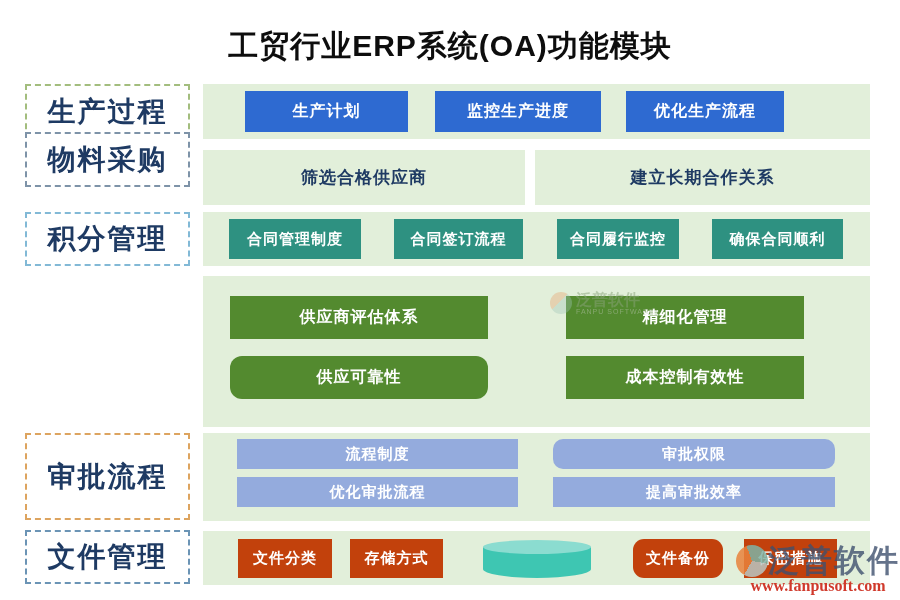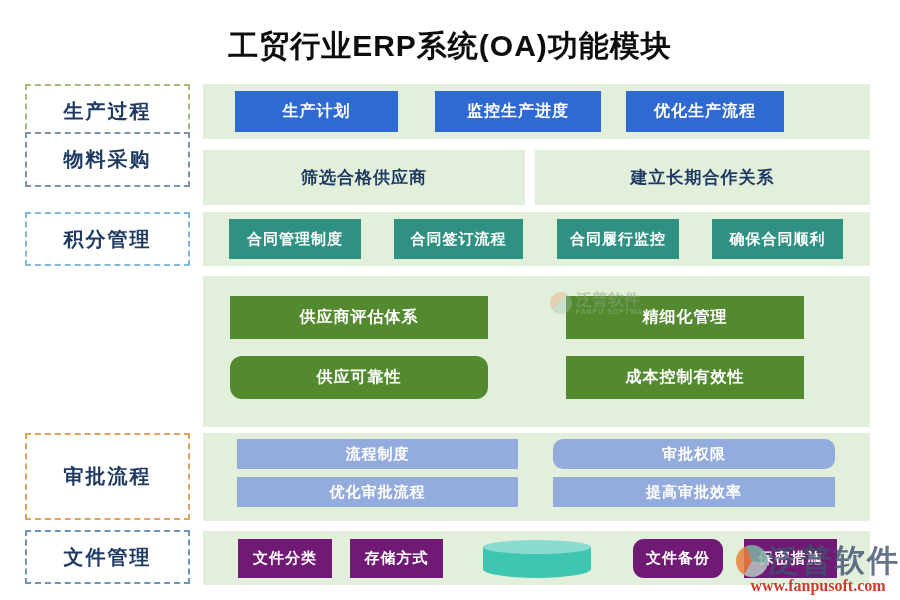--- a/index.html
+++ b/index.html
@@ -11,21 +11,21 @@
   .title {
     position:absolute; top:26px; left:0; width:100%;
     text-align:center; font-size:30px; font-weight:900; color:#0d0d0d;
     letter-spacing:1px;
   }
   
   .sbox {
     position:absolute; left:25px; width:165px; box-sizing:border-box;
     border:2px dashed #999; background:#ffffff;
     display:flex; align-items:center; justify-content:center;
-    font-size:20px; font-weight:bold; color:#1e3a63; letter-spacing:2px;
+    font-size:28px; font-weight:bold; color:#1e3a63; letter-spacing:2px;
   }
   .sbox-0 { top:84px;  height:55px;  border-color:#a3bd7e; }
   .sbox-1 { top:132px; height:55px;  border-color:#7e93a8; }
   .sbox-2 { top:212px; height:54px;  border-color:#82b9d6; }
   .sbox-3 { top:277px; height:146px; border-color:#e5c963; }
   .sbox-4 { top:433px; height:87px;  border-color:#dda45f; }
   .sbox-5 { top:530px; height:54px;  border-color:#6b94b5; }
   
   .band { position:absolute; left:203px; width:667px; background:#e2efda; }
   .band-1 { top:84px;  height:55px; }
@@ -41,21 +41,21 @@
   .panel-0 { left:203px; width:322px; }
   .panel-1 { left:535px; width:335px; }
   
   .btn {
     position:absolute; display:flex; align-items:center; justify-content:center;
     color:#ffffff; font-weight:bold; font-size:16px; letter-spacing:1px;
     box-sizing:border-box;
   }
   
   .btn-blue { background:#2e6ad1; top:91px; height:41px; }
-  .b1-0 { left:235px; width:163px; }
+  .b1-0 { left:245px; width:163px; }
   .b1-1 { left:435px; width:166px; }
   .b1-2 { left:626px; width:158px; }
   
   .btn-tealgreen { background:#2e9181; top:219px; height:40px; font-size:15px; }
   .b3-0 { left:229px; width:132px; }
   .b3-1 { left:394px; width:129px; }
   .b3-2 { left:557px; width:122px; }
   .b3-3 { left:712px; width:131px; }
   
   .btn-green { background:#538a2f; height:43px; }
@@ -63,21 +63,21 @@
   .b4-1 { left:566px; top:296px; width:238px; }
   .b4-2 { left:230px; top:356px; width:258px;border-radius:12px; }
   .b4-3 { left:566px; top:356px; width:238px; }
   
   .btn-peri { background:#94abdd; height:30px; font-size:15px; }
   .b5-0 { left:237px; top:439px; width:281px; }
   .b5-1 { left:553px; top:439px; width:282px;border-radius:10px; }
   .b5-2 { left:237px; top:477px; width:281px; }
   .b5-3 { left:553px; top:477px; width:282px; }
   
-  .btn-teal { background:#701a75; top:539px; height:39px; font-size:15px; }
+  .btn-teal { background:#c2410c; top:539px; height:39px; font-size:15px; }
   .b6-0 { left:238px; width:94px; }
   .b6-1 { left:350px; width:93px; }
   .b6-2 { left:633px; width:90px;border-radius:11px; }
   .b6-3 { left:744px; width:93px; }
   
   .cyl { position:absolute; left:483px; top:540px; width:108px; height:38px; }
   .cyl-body {
     position:absolute; top:7px; left:0; width:108px; height:31px;
     background:#3ec6b2; border-radius:0 0 54px 54px / 0 0 9px 9px;
   }

